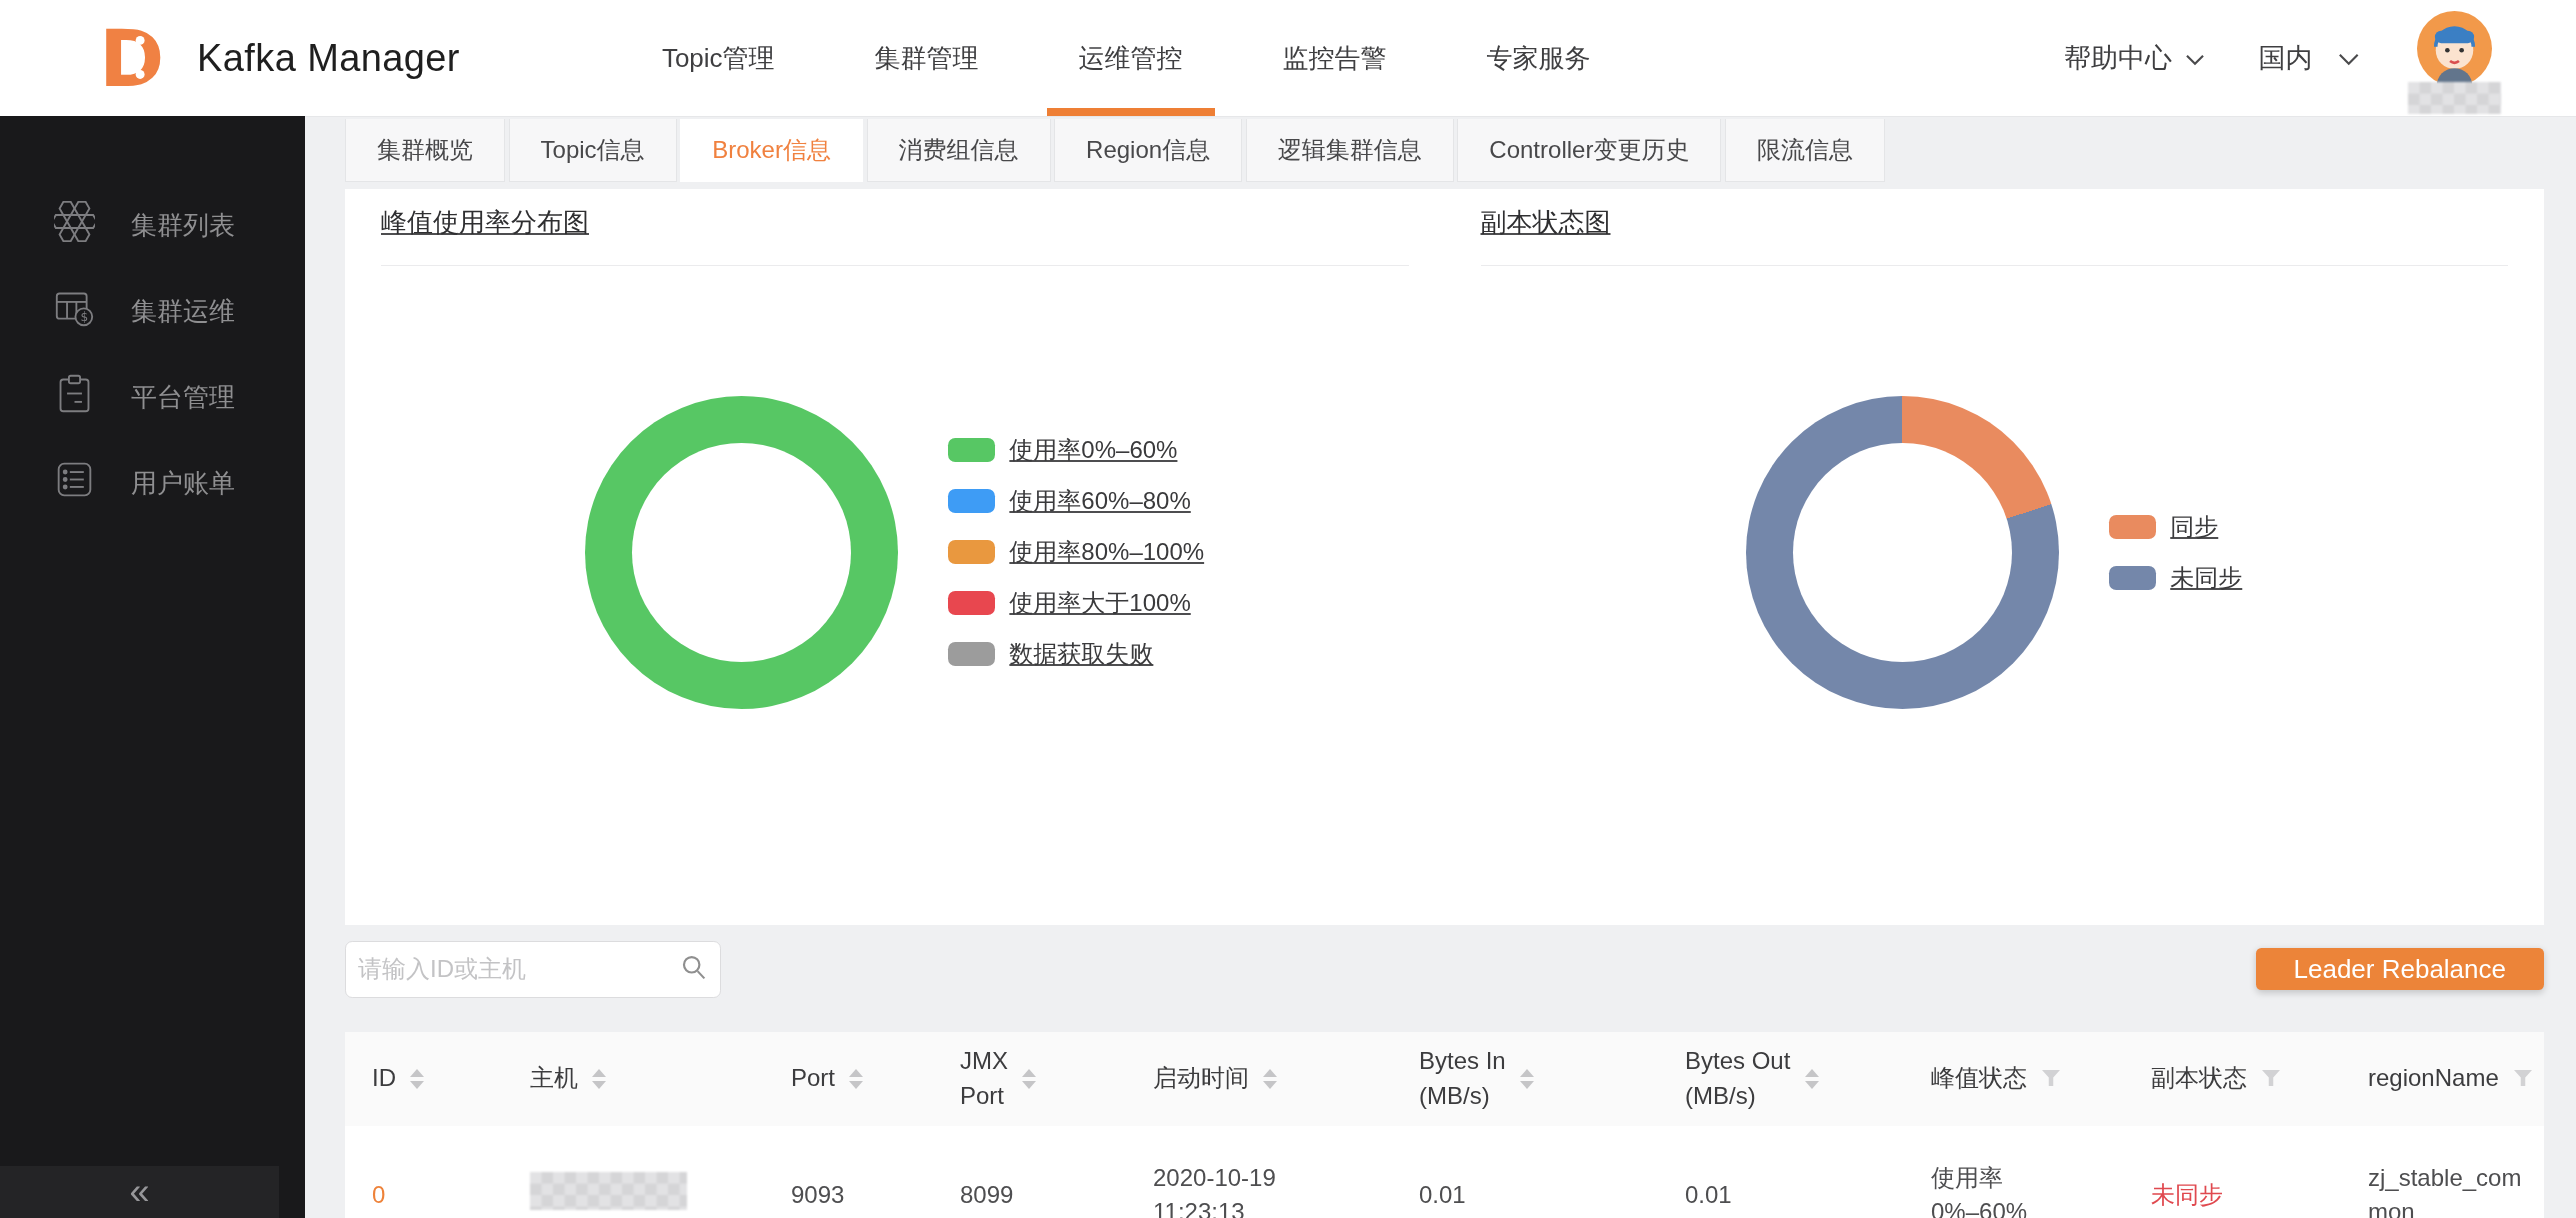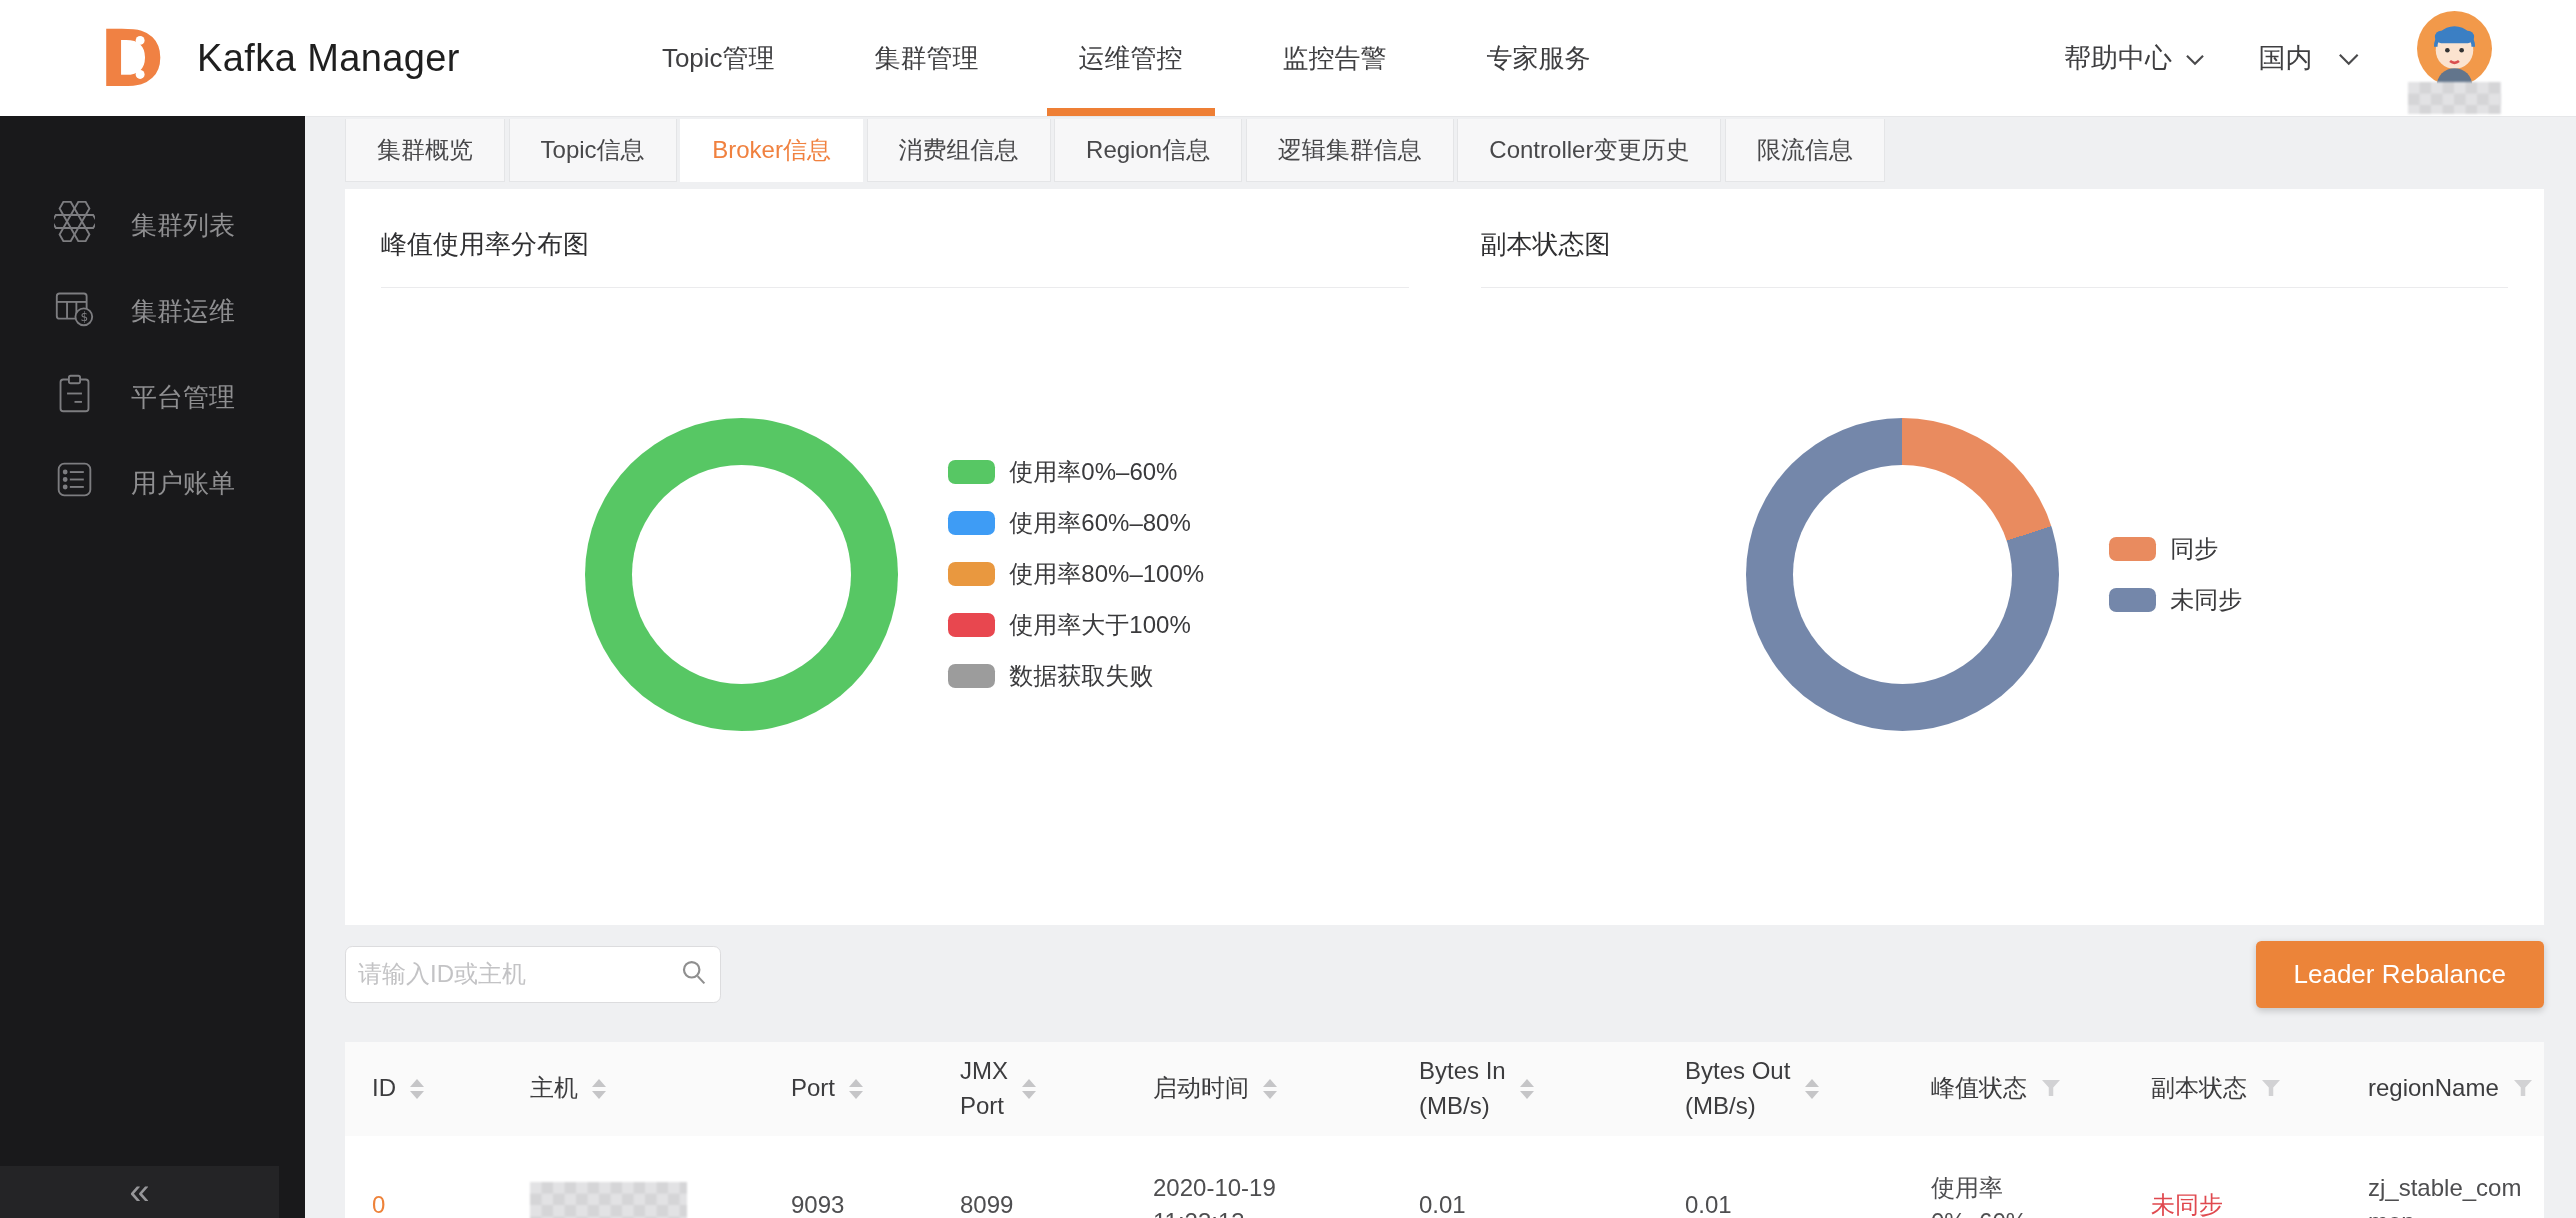--- a/index.html
+++ b/index.html
@@ -66,21 +66,21 @@
   .tabbar { display:flex; gap:3.6px; margin-top:2.7px; }
   .tab {
     height:63px; display:flex; align-items:center; padding:0 31px;
     background:#f7f7f8; border:0.9px solid #e4e5e7; border-top:none;
     font-size:24px; color:#48484a; cursor:pointer; white-space:nowrap;
   }
   .tab.active { background:#fff; border-color:#fff; color:#f0813f; }
 
   
   .charts-panel { margin-top:7.2px; background:#fff; height:736px; display:flex; }
-  .chart-half { flex:1; padding:38px 36px 0 36px; }
+  .chart-half { flex:1; padding:16px 36px 0 36px;text-decoration:underline; }
   .chart-title { font-size:26px; color:#2f2f31; }
   .chart-divider { margin-top:25px; border-bottom:1.8px solid #ebebed; }
   .chart-body { height:573px; display:flex; align-items:center; justify-content:center; gap:50px; }
   .donut { width:313px; height:313px; border-radius:50%; position:relative; flex:0 0 auto; }
   .donut::after { content:""; position:absolute; inset:47px; background:#fff; border-radius:50%; }
   .legend { display:flex; flex-direction:column; gap:19px; }
   .legend-item { display:flex; align-items:center; gap:14px; font-size:24px; color:#3a3a3c; }
   .swatch { width:47px; height:24px; border-radius:7.2px; background:#ccc; flex:0 0 auto; }
 
   
@@ -88,21 +88,21 @@
   .searchbox {
     width:376px; height:57px; background:#fff; border:1.8px solid #dcdcde; border-radius:7.2px;
     display:flex; align-items:center; padding:0 12px;
   }
   .searchbox input {
     flex:1; border:none; outline:none; font-size:24px; color:#555;
     font-family:"Liberation Sans","DejaVu Sans",sans-serif; background:transparent;
   }
   .searchbox input::placeholder { color:#c3c3c5; }
   .btn-primary {
-    height:67px; padding:0 38px; background:#ec8439; border:none; border-radius:5.4px;
+    height:42px; padding:0 38px; background:#ec8439; border:none; border-radius:5.4px;
     color:#fff; font-size:26px; cursor:pointer;
     font-family:"Liberation Sans","DejaVu Sans",sans-serif;
     box-shadow:0 2.7px 7.2px rgba(0,0,0,.18);
   }
 
   
   .table { margin-top:34px; background:#fff; }
   .trow {
     display:grid;
     grid-template-columns:116px 219px 127px 151px 224px 224px 204px 178px 175px 216px 171px 1fr;

